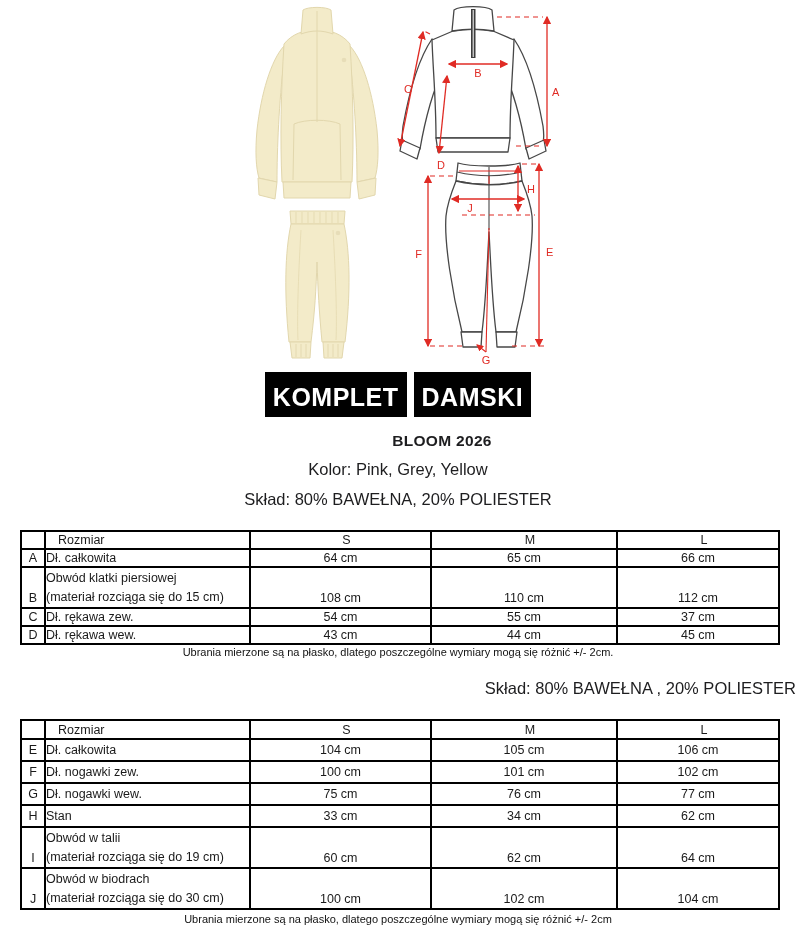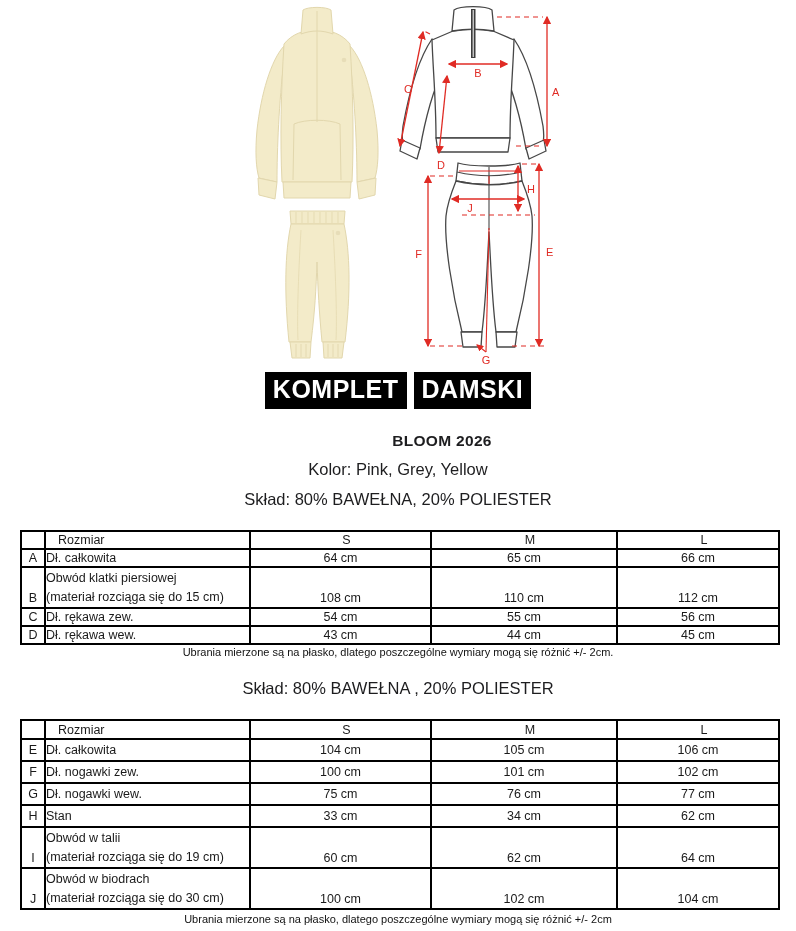--- a/index.html
+++ b/index.html
@@ -26,26 +26,26 @@
   .cream-ln{fill:none;stroke:var(--cream-line);stroke-width:1;}
   .red-ln{stroke:var(--accent);stroke-width:1.3;fill:none;}
   .red-thin{stroke:var(--accent);stroke-width:1.1;fill:none;}
   .red-dash{stroke:var(--accent);stroke-width:1.1;fill:none;stroke-dasharray:5 4;}
   .red-fill{fill:var(--accent);}
   .red-lbl{fill:var(--accent);font-family:"Liberation Sans",sans-serif;font-size:11px;}
   .zip{fill:#3d3d3d;}
   
   #title-row{top:372px;left:0;width:100%;text-align:center;}
   .title-box{display:inline-block;background:var(--title-bg);color:var(--title-fg);
-    font-size:25px;font-weight:700;letter-spacing:.5px;padding:3px 8px 5px;}
+    font-size:25px;font-weight:700;letter-spacing:.5px;padding:11px 8px 5px;}
   .title-box+.title-box{margin-left:7px;}
   #bloom{top:432px;left:0;width:100%;text-align:center;font-size:15.5px;font-weight:700;letter-spacing:.3px;padding-left:44px;}
   #kolor{top:460px;left:0;width:100%;text-align:center;font-size:16.5px;}
   #sklad1{top:490px;left:0;width:100%;text-align:center;font-size:16.5px;}
-  #sklad2{top:679px;left:0;width:100%;text-align:center;font-size:16.5px;}
+  #sklad2{top:679px;left:0;width:100%;text-align:right;font-size:16.5px;}
   
   .size-table{position:absolute;left:20px;width:758px;border-collapse:collapse;table-layout:fixed;}
   #table1{top:530px;}
   #table2{top:719px;}
   .size-table th,.size-table td{border:2px solid #000;padding:0;font-size:12.5px;font-weight:400;color:#1a1a1a;}
   .size-table thead th{height:16px;padding-left:12px;}
   #table2 thead th{height:17px;}
   .c-letter{text-align:center;}
   .c-label{text-align:left;padding-left:6px;}
   .c-val{text-align:center;}
@@ -210,21 +210,21 @@
         <td class="c-val">110 cm</td>
         <td class="c-val">112 cm</td>
       </tr>
       <tr class="row-single">
         <td class="c-letter">C</td>
         <td class="c-label">
           <div>Dł. rękawa zew.</div>
         </td>
         <td class="c-val">54 cm</td>
         <td class="c-val">55 cm</td>
-        <td class="c-val">56 cm</td>
+        <td class="c-val">37 cm</td>
       </tr>
       <tr class="row-single">
         <td class="c-letter">D</td>
         <td class="c-label">
           <div>Dł. rękawa wew.</div>
         </td>
         <td class="c-val">43 cm</td>
         <td class="c-val">44 cm</td>
         <td class="c-val">45 cm</td>
       </tr>

